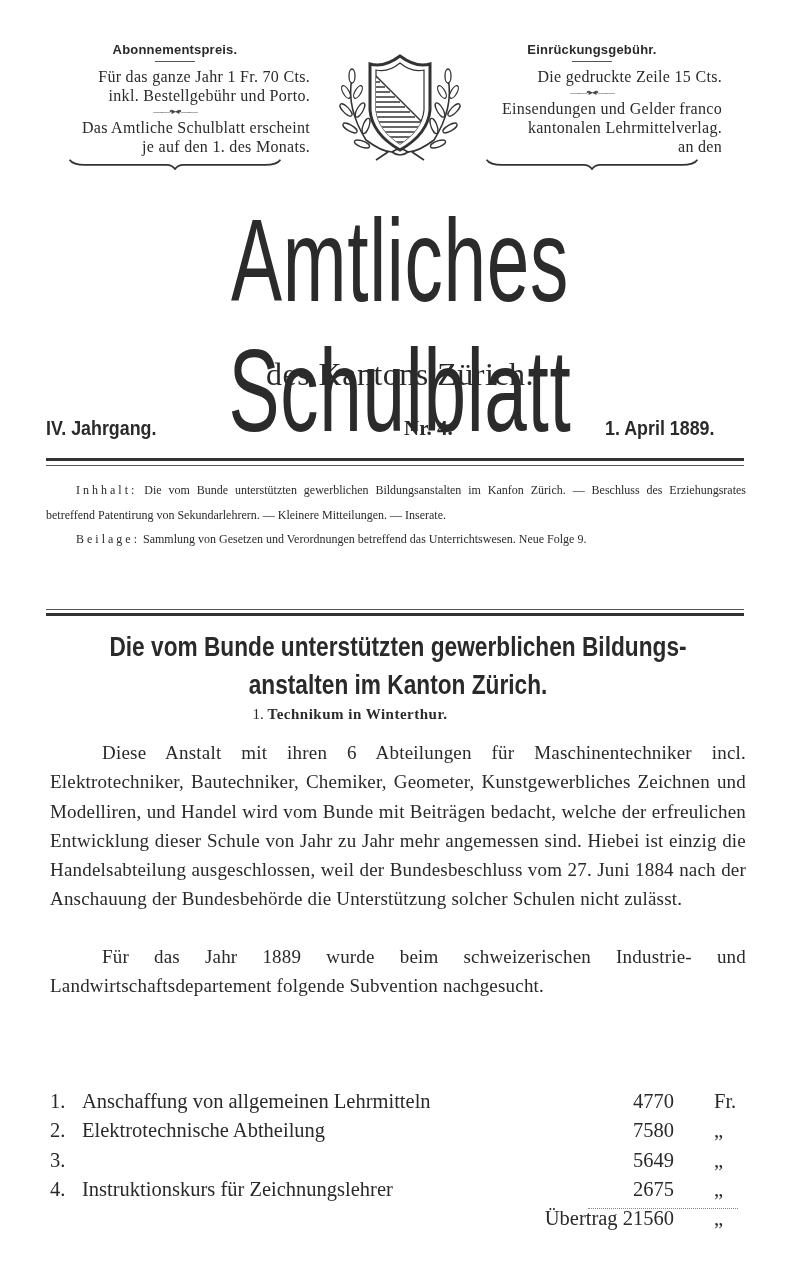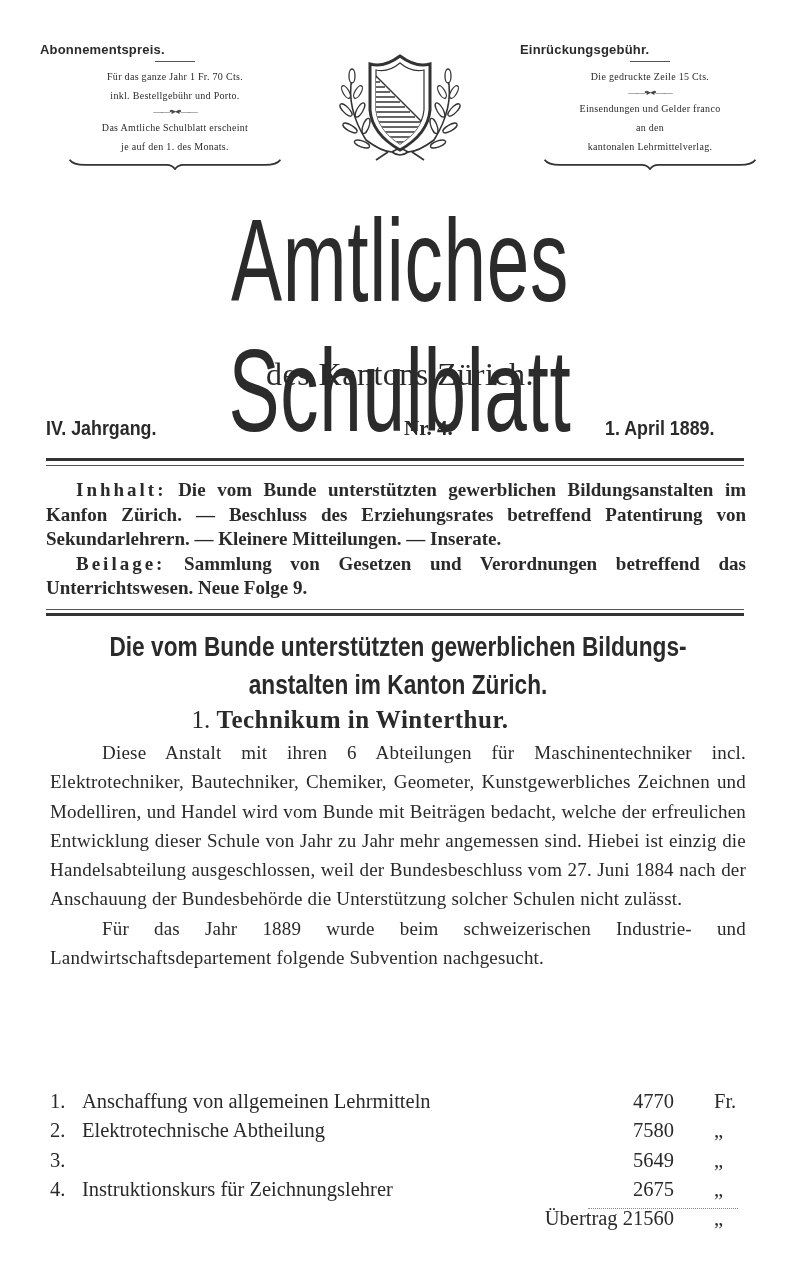--- a/index.html
+++ b/index.html
@@ -1,34 +1,34 @@
 <!DOCTYPE html>
 <html><head>
   <meta charset="utf-8">
   <style>
     html, body { margin: 0; padding: 0; background: #ffffff; }
     body { width: 800px; height: 1285px; position: relative; overflow: hidden; color: #2a2a2a; font-family: "Liberation Serif", "DejaVu Serif", serif; }
     .abs { position: absolute; }
-    .boxhead { font-family: "Liberation Sans", "DejaVu Sans", sans-serif; font-weight: bold; font-size: 13px; letter-spacing: 0.2px; }
-    .boxline { font-size: 10px; text-align: center; line-height: 19px; letter-spacing: 0.3px; }
+    .boxhead { font-family: "Liberation Sans", "DejaVu Sans", sans-serif; font-weight: bold; font-size: 13px; text-align: center; letter-spacing: 0.2px; }
+    .boxline { font-size: 16px; text-align: right; line-height: 19px; letter-spacing: 0.3px; }
     .short-rule { height: 1px; background: #555; margin: 4px auto 5px auto; width: 40px; }
     .orn { text-align: center; font-size: 9px; line-height: 10px; color: #444; margin: 1px 0 2px 0; letter-spacing: -1px; }
     .brace { height: 12px; }
     .masthead { left: 0; width: 800px; top: 196px; text-align: center; font-family: "Liberation Sans", "DejaVu Sans", sans-serif; font-size: 116px; line-height: 130px; color: #2b2b2b; transform: scaleX(0.66); transform-origin: 400px 0; letter-spacing: 1px; }
     .subtitle { left: 0; width: 800px; top: 356px; text-align: center; font-family: "Liberation Serif", serif; font-size: 32px; letter-spacing: 0.5px; }
     .meta { top: 416px; font-size: 21px; font-weight: bold; }
     .meta.sans { font-family: "Liberation Sans", "DejaVu Sans", sans-serif; transform: scaleX(0.85); transform-origin: 0 0; }
     .rule-thick { background: #333; height: 3px; }
     .rule-thin { background: #555; height: 1px; }
-    .contents { left: 46px; width: 700px; top: 478px; font-size: 19px; line-height: 24.5px; text-align: justify; font-weight: bold; }
+    .contents { left: 46px; width: 700px; top: 478px; font-size: 12px; line-height: 24.5px; text-align: justify; }
     .contents p { margin: 0; }
     .indent { text-indent: 30px; }
     .spaced { letter-spacing: 3px; }
     .art-title { left: 40px; width: 716px; top: 628px; text-align: center; font-family: "Liberation Sans", "DejaVu Sans", sans-serif; font-weight: bold; font-size: 27px; line-height: 38px; transform: scaleX(0.84); transform-origin: 358px 0; }
-    .sect { left: 0; width: 700px; top: 706px; text-align: center; font-size: 25px; }
+    .sect { left: 0; width: 700px; top: 706px; text-align: center; font-size: 15px; }
     .sect b { font-weight: bold; letter-spacing: 0.5px; }
     .body { left: 50px; width: 696px; top: 738px; font-size: 19px; line-height: 29.3px; text-align: justify; letter-spacing: 0.2px; }
     .body p { margin: 0; }
     .list { left: 50px; width: 700px; top: 1087px; font-size: 20.5px; line-height: 29.3px; }
     .li { position: relative; height: 29.3px; }
     .li .num { position: absolute; left: 0; }
     .li .txt { position: absolute; left: 32px; }
     .li .amt { position: absolute; right: 76px; text-align: left; }
     .li .cur { position: absolute; left: 664px; }
     .carry { position: relative; height: 30px; }
@@ -98,28 +98,28 @@
       <ellipse cx="110" cy="44" rx="3" ry="7" transform="rotate(-30 110 44)"></ellipse>
         <ellipse cx="122" cy="62" rx="3" ry="8" transform="rotate(45 122 62)"></ellipse>
       <ellipse cx="108" cy="62" rx="3" ry="8" transform="rotate(-30 108 62)"></ellipse>
         <ellipse cx="118" cy="80" rx="3" ry="8" transform="rotate(60 118 80)"></ellipse>
       <ellipse cx="102" cy="78" rx="3" ry="8" transform="rotate(-20 102 78)"></ellipse>
         <ellipse cx="106" cy="96" rx="3" ry="8" transform="rotate(70 106 96)"></ellipse>
     </g>
   </svg>
 </div>
 
-<div class="abs" style="left:520px; top:42px; width:260px;">
+<div class="abs" style="left:462px; top:42px; width:260px;">
   <div class="boxhead">Einrückungsgebühr.</div>
   <div class="short-rule"></div>
   <div class="boxline">Die gedruckte Zeile 15 Cts.</div>
   <div class="orn">——•▸◂•——</div>
   <div class="boxline">Einsendungen und Gelder franco</div>
+  <div class="boxline">kantonalen Lehrmittelverlag.</div>
   <div class="boxline">an den</div>
-  <div class="boxline">kantonalen Lehrmittelverlag.</div>
   <svg class="brace" width="250" height="14" viewBox="0 0 250 14" style="display:block; margin:2px auto 0 auto;">
     <path d="M2 2 Q6 8 20 8 L115 8 Q122 8 125 13 Q128 8 135 8 L230 8 Q244 8 248 2" fill="none" stroke="#333" stroke-width="2"></path>
   </svg>
 </div>
 
 <div class="abs masthead">Amtliches Schulblatt</div>
 <div class="abs subtitle">des Kantons Zürich.</div>
 
 <div class="abs meta sans" style="left:46px;">IV. Jahrgang.</div>
 <div class="abs meta" style="left:404px;">Nr. 4.</div>
@@ -140,21 +140,21 @@
   <div>Die vom Bunde unterstützten gewerblichen Bildungs-</div>
   <div>anstalten im Kanton Zürich.</div>
 </div>
 <div class="abs sect">
   <span>1.</span>
   <b>Technikum in Winterthur.</b>
 </div>
 
 <div class="abs body">
   <p class="indent" style="text-indent:52px;">Diese Anstalt mit ihren 6 Abteilungen für Maschinentechniker incl. Elektrotechniker, Bautechniker, Chemiker, Geometer, Kunstgewerbliches Zeichnen und Modelliren, und Handel wird vom Bunde mit Beiträgen bedacht, welche der erfreulichen Entwicklung dieser Schule von Jahr zu Jahr mehr angemessen sind. Hiebei ist einzig die Handelsabteilung ausgeschlossen, weil der Bundesbeschluss vom 27. Juni 1884 nach der Anschauung der Bundesbehörde die Unterstützung solcher Schulen nicht zulässt.</p>
-  <p class="indent" style="text-indent:52px;">Für das Jahr 1889 wurde beim schweizerischen Industrie- und Landwirtschaftsdepartement folgende Subvention nachgesucht.</p>
+  <p class="indent" style="text-indent:52px;margin-top:28px;">Für das Jahr 1889 wurde beim schweizerischen Industrie- und Landwirtschaftsdepartement folgende Subvention nachgesucht.</p>
 </div>
 
 <div class="abs list">
   <div class="li">
     <span class="num">1.</span>
     <span class="txt">Anschaffung von allgemeinen Lehrmitteln</span>
     <span class="amt">4770</span>
     <span class="cur">Fr.</span>
   </div>
   <div class="li">

